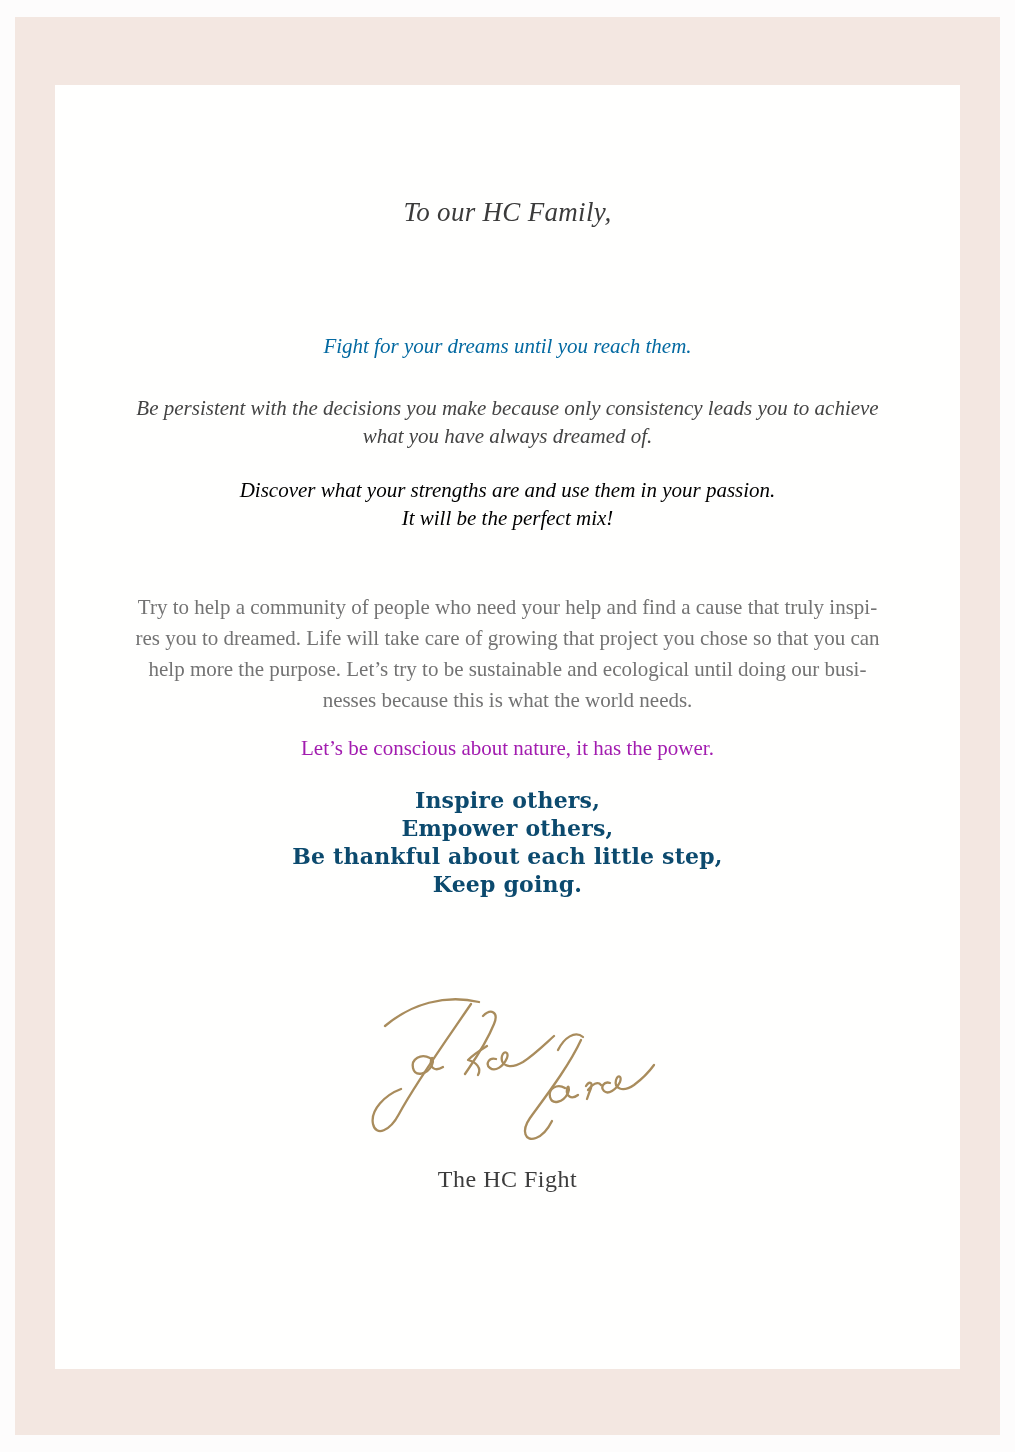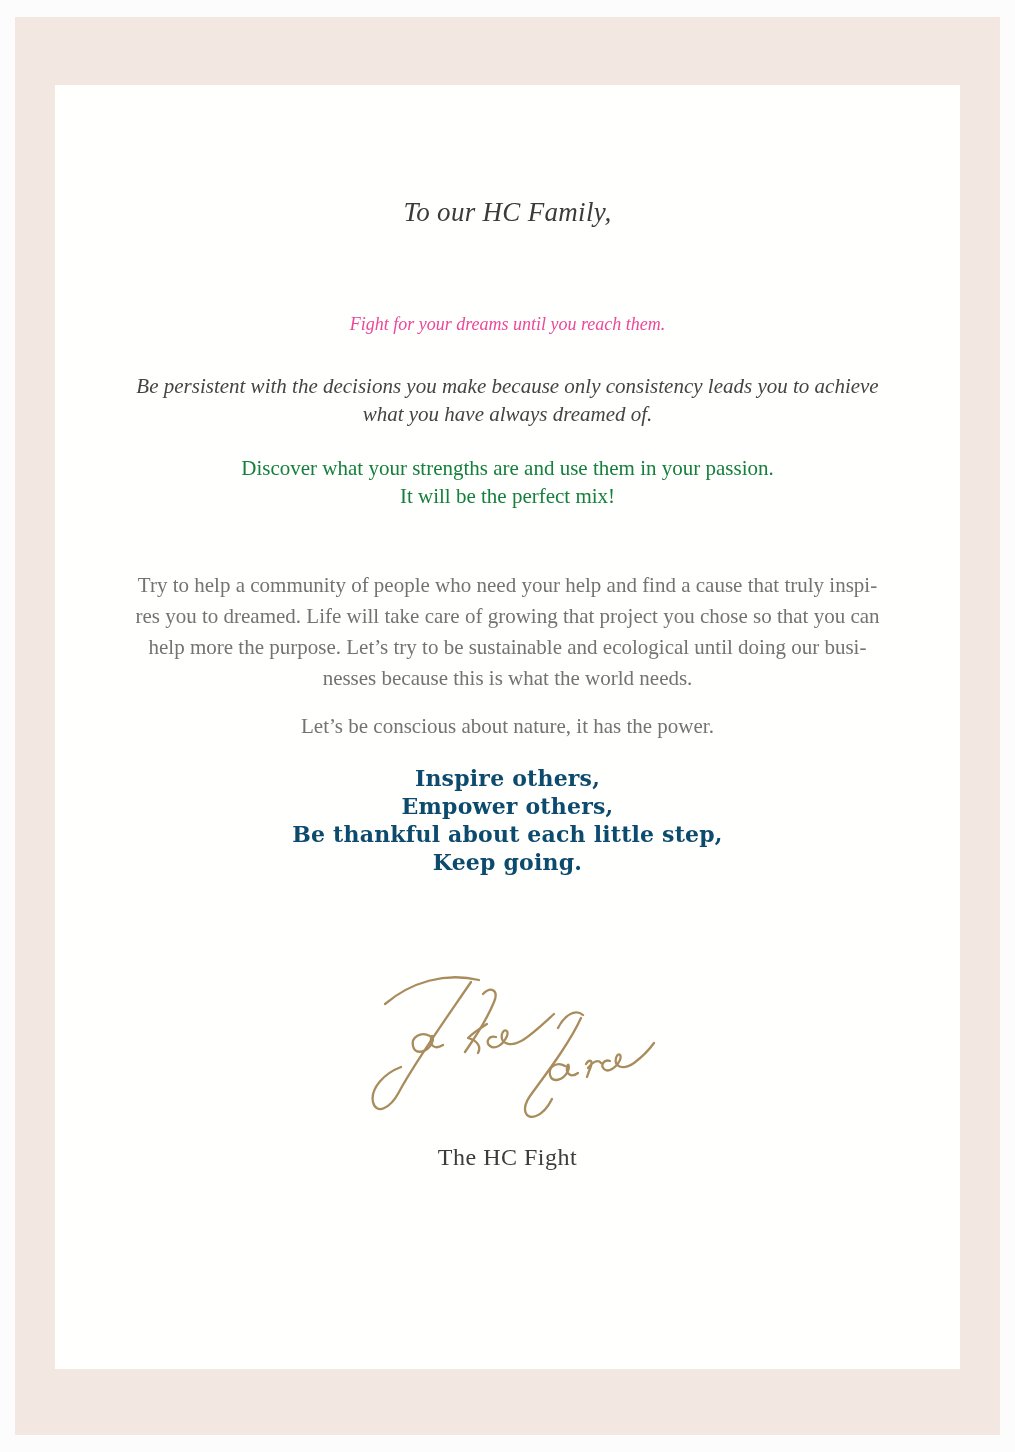--- a/index.html
+++ b/index.html
@@ -26,50 +26,51 @@
     color:#424242;
   }
   .salutation {
     margin-top:112px;
     font-style:italic;
     font-size:27px;
     letter-spacing:0.3px;
     color:#3b3b3b;
   }
   .quote1 {
-    margin-top:82px;
+    margin-top:104px;
     font-style:italic;
-    font-size:18px;
+    font-size:21px;
     line-height:28px;
-    color:#ec4899;
+    color:#0369a1;
   }
   .quote2 {
     margin-top:34px;
     font-style:italic;
     font-size:21px;
     line-height:28px;
     color:#444444;
   }
   .discover {
     margin-top:26px;
     font-size:21px;
     line-height:28px;
-    color:#15803d;
+    color:#000000;
+    font-style:italic;
   }
   .community {
     margin-top:60px;
     font-size:21px;
     line-height:31px;
     color:#737373;
   }
   .nature {
     margin-top:18px;
     font-size:21px;
     line-height:28px;
-    color:#737373;
+    color:#a21caf;
   }
   .emphasis {
     margin-top:24px;
     font-family:"DejaVu Serif", serif;
     font-weight:bold;
     font-size:22px;
     line-height:28px;
     color:#0c4a6e;
     letter-spacing:0.2px;
   }

